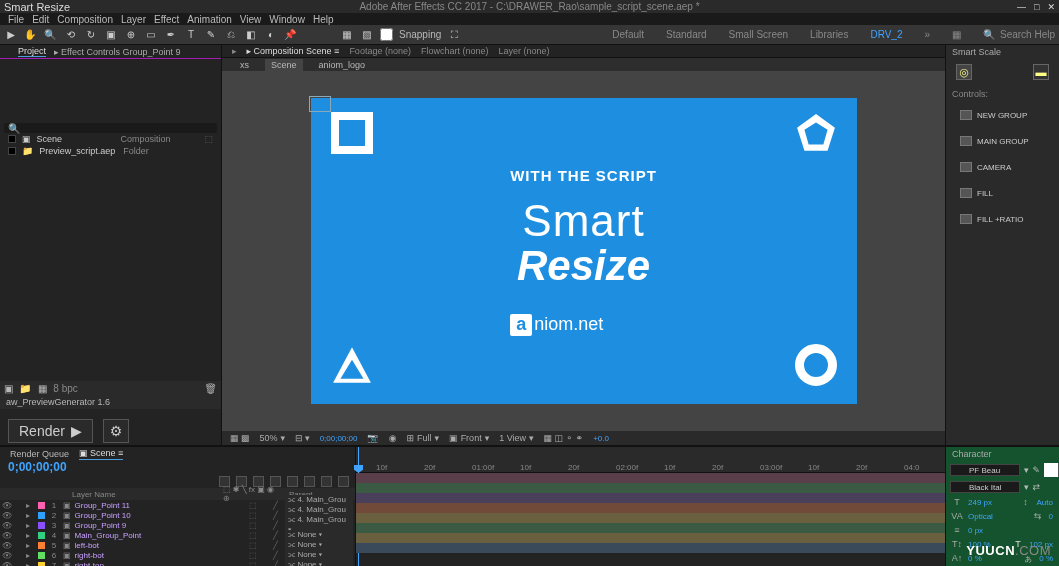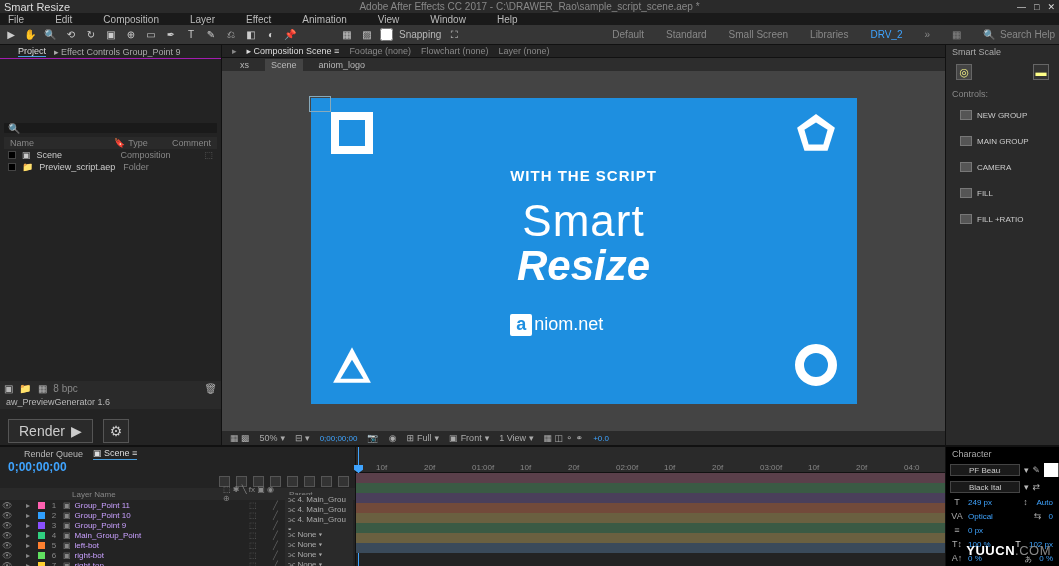--- a/index.html
+++ b/index.html
@@ -1,20 +1,20 @@
 <!DOCTYPE html>
 <html><head>
 <meta charset="utf-8">
 <style>
 * { margin:0; padding:0; box-sizing:border-box; font-family:'Segoe UI',Tahoma,sans-serif; user-select:none; }
 body { width:1059px; height:566px; background:#1a1a1a; color:#b8b8b8; font-size:10px; overflow:hidden; position:relative; }
 .titlebar { height:13px; background:#2a2a2a; display:flex; align-items:center; padding:0 4px; font-size:11px; color:#ddd; }
 .titlebar .center { position:absolute; left:50%; transform:translateX(-50%); color:#888; font-size:10px; }
 .titlebar .winbtns { position:absolute; right:4px; display:flex; gap:8px; font-size:9px; }
-.menubar { height:12px; background:#1a1a1a; display:flex; align-items:center; gap:31px; padding:0 8px; font-size:10px; color:#bbb;text-align:center; }
+.menubar { height:12px; background:#1a1a1a; display:flex; align-items:center; gap:8px; padding:0 8px; font-size:10px; color:#bbb;text-align:center; }
 .toolbar { height:20px; background:#363636; display:flex; align-items:center; gap:6px; padding:0 4px; border-bottom:1px solid #111; }
 .tool-icon { width:14px; height:14px; display:inline-flex; align-items:center; justify-content:center; color:#ccc; font-size:10px; }
 .toolbar .right { margin-left:auto; display:flex; gap:22px; align-items:center; color:#888; font-size:10px; }
 .workspace-tag { color:#3fa4ff; }
 .search-box { display:flex; align-items:center; gap:4px; color:#888; }
 .main { display:flex; height:400px; }
 .left-panel { width:222px; background:#232323; display:flex; flex-direction:column; border-right:1px solid #111; }
 .panel-tab { height:14px; display:flex; align-items:center; gap:8px; padding:0 18px; font-size:9px; color:#aaa; border-bottom:1px solid #a21caf; }
 .panel-tab .active { color:#ddd; border-bottom:1px solid #4a9edd; }
 .project-area { flex:1; background:#232323; padding:4px; }
@@ -50,41 +50,41 @@
 .viewer-footer { height:14px; background:#2a2a2a; display:flex; align-items:center; gap:10px; padding:0 8px; font-size:9px; color:#aaa; }
 .viewer-footer span { display:flex; align-items:center; gap:3px; }
 .right-panel { width:114px; background:#2a2a2a; border-left:1px solid #111; display:flex; flex-direction:column; }
 .rp-head { height:13px; display:flex; align-items:center; padding:0 6px; font-size:9px; color:#aaa; }
 .rp-sq { margin:6px; width:16px; height:16px; background:#444; border:1px solid #666; display:flex; align-items:center; justify-content:center; font-size:11px; color:#ff8; }
 .rp-section { font-size:9px; color:#888; padding:3px 6px; }
 .rp-btn { display:flex; align-items:center; gap:5px; padding:4px 10px; font-size:8px; color:#ccc; margin:4px 4px; }
 .rp-btn .ico { width:12px; height:10px; background:#555; border:1px solid #777; }
 .lower { height:122px; display:flex; background:#1e1e1e; border-top:2px solid #111; }
 .timeline-left { width:356px; background:#232323; border-right:1px solid #111; }
-.tl-tabs { height:13px; display:flex; align-items:center; gap:10px; padding:0 24px; font-size:9px; }
+.tl-tabs { height:13px; display:flex; align-items:center; gap:10px; padding:0 10px; font-size:9px; }
 .tl-time { padding:0 8px; color:#3fa4ff; font-size:12px; font-weight:600; }
 .tl-toolbar { height:14px; display:flex; align-items:center; justify-content:flex-end; gap:6px; padding:0 6px; }
 .tl-toolbar span { width:11px; height:11px; background:#333; border:1px solid #555; display:inline-block; }
 .tl-headers { height:12px; display:flex; align-items:center; font-size:8px; color:#888; background:#2a2a2a; padding:0 6px; gap:10px; }
 .layer-row { height:10px; display:flex; align-items:center; font-size:8px; gap:4px; padding:0 2px; }
 .layer-row .eye { width:8px; color:#888; }
 .layer-row .c { width:7px; height:7px; }
 .layer-row .num { width:10px; color:#888; text-align:center; }
 .layer-row .name { flex:1; color:#c9a0ff; }
 .layer-row .parent { width:68px; color:#aaa; font-size:8px; background:#2a2a2a; padding:0 3px; }
 .layer-row .sw { width:8px; color:#666; }
 .timeline-right { flex:1; background:#232323; position:relative; }
 .ruler { height:26px; background:#2a2a2a; position:relative; border-bottom:1px solid #111; display:flex; align-items:flex-end; }
 .ruler .tick { position:absolute; bottom:0; font-size:8px; color:#888; }
 .playhead { position:absolute; left:2px; top:0; bottom:0; width:1px; background:#3fa4ff; }
 .playhead::before { content:""; position:absolute; top:18px; left:-4px; width:9px; height:8px; background:#3fa4ff; clip-path:polygon(0 0,100% 0,100% 60%,50% 100%,0 60%); }
 .track-area { position:relative; }
 .track { height:10px; margin:0; }
 .track .bar { height:100%; }
-.far-right { width:114px; background:#000000; border-left:1px solid #111; display:flex; flex-direction:column; font-size:9px; }
+.far-right { width:114px; background:#14532d; border-left:1px solid #111; display:flex; flex-direction:column; font-size:9px; }
 .far-right .hdr { padding:2px 6px; color:#aaa; }
 .font-row { display:flex; align-items:center; gap:4px; padding:2px 4px; }
 .font-row input[type=text] { background:#1a1a1a; border:1px solid #444; color:#ccc; font-size:8px; width:70px; height:12px; padding:0 18px; }
 .val { color:#3fa4ff; font-size:8px; }
 .char-row { display:flex; gap:6px; padding:2px 6px; align-items:center; }
 .char-row .ic { width:10px; height:10px; color:#aaa; font-size:9px; display:flex; align-items:center; justify-content:center; }
 .swatch-pair { display:flex; gap:0; }
 .swatch-pair div { width:14px; height:14px; }
 .yuucn { position:absolute; right:8px; bottom:8px; color:#888; font-size:13px; font-family:Arial; letter-spacing:0.5px; }
 .yuucn b { color:#fff; }
@@ -153,25 +153,20 @@
 
 <div class="main">
 
   <div class="left-panel">
     <div class="panel-tab">
       <span class="active">Project</span>
       <span>▸ <span>Effect Controls Group_Point 9</span></span>
     </div>
     <div class="project-area">
       <div class="proj-search">🔍</div>
-      <div class="proj-header">
-        <div style="width:110px">Name</div>
-        <div style="width:60px">🔖 <span>Type</span></div>
-        <div>Comment</div>
-      </div>
       <div class="proj-row">
         <div class="swatch"></div>
         <span>▣</span>
         <span style="width:78px">Scene</span>
         <span style="color:#888">Composition</span>
         <span style="margin-left:auto;color:#666">⬚</span>
       </div>
       <div class="proj-row">
         <div class="swatch"></div>
         <span>📁</span>

